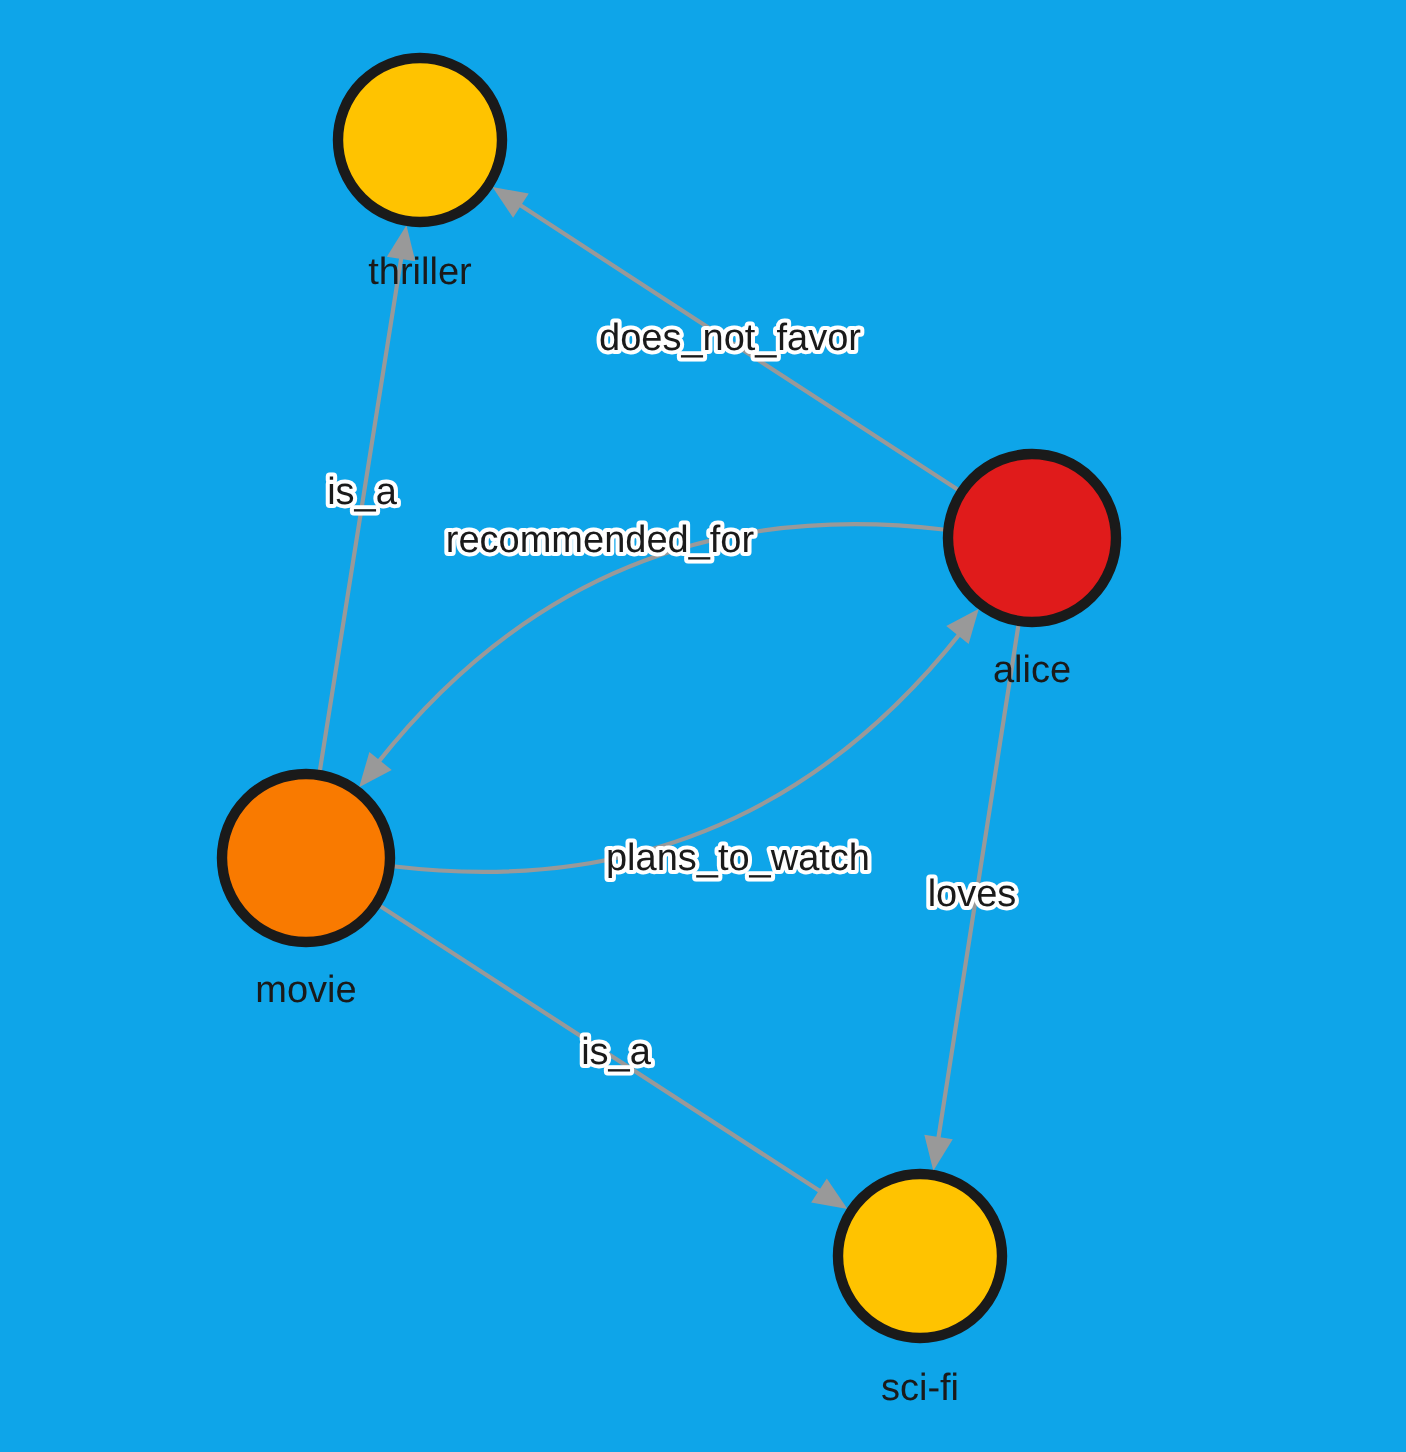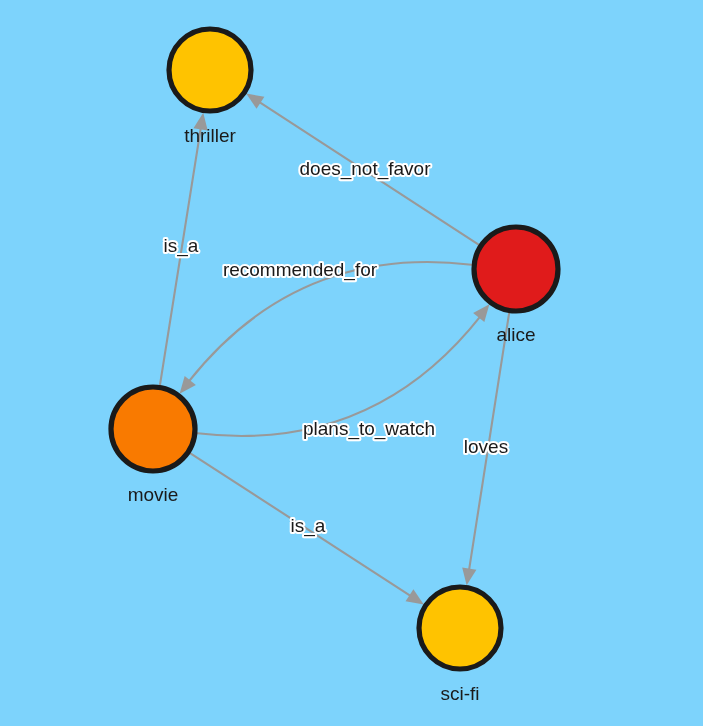--- a/index.html
+++ b/index.html
@@ -11,21 +11,21 @@
   body {
     width: 703px;
     height: 726px;
     overflow: hidden;
     font-family: "Liberation Sans", sans-serif;
   }
   #graph-canvas {
     position: relative;
     width: 703px;
     height: 726px;
-    background: #7dd3fc;
+    background: #0ea5e9;
   }
   #graph-svg {
     position: absolute;
     top: 0;
     left: 0;
     width: 703px;
     height: 726px;
     display: block;
   }
   .edge-path {

